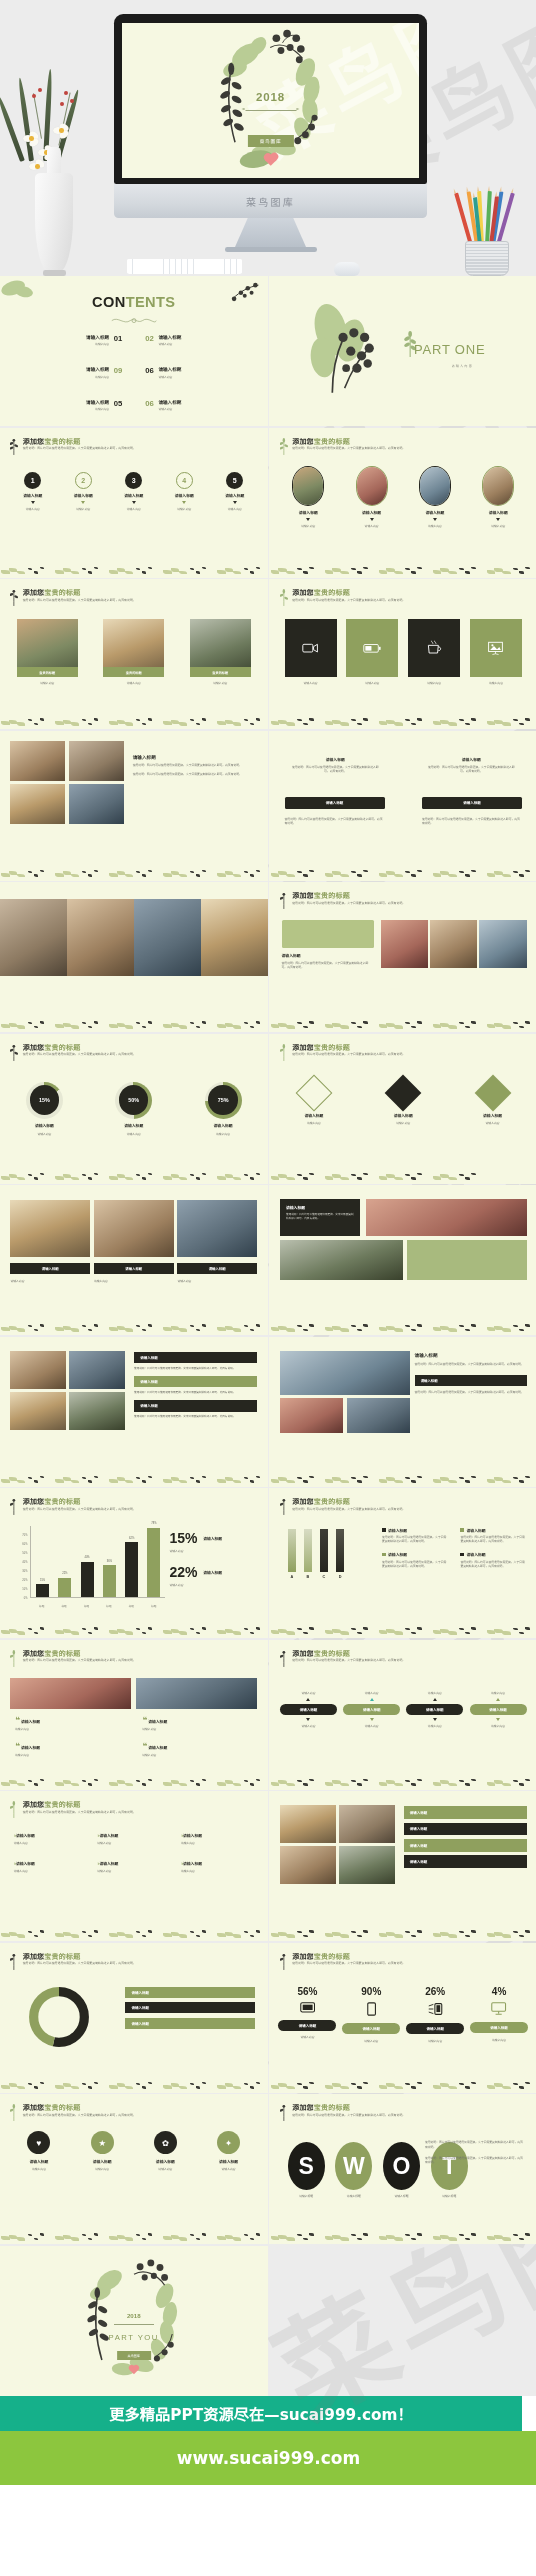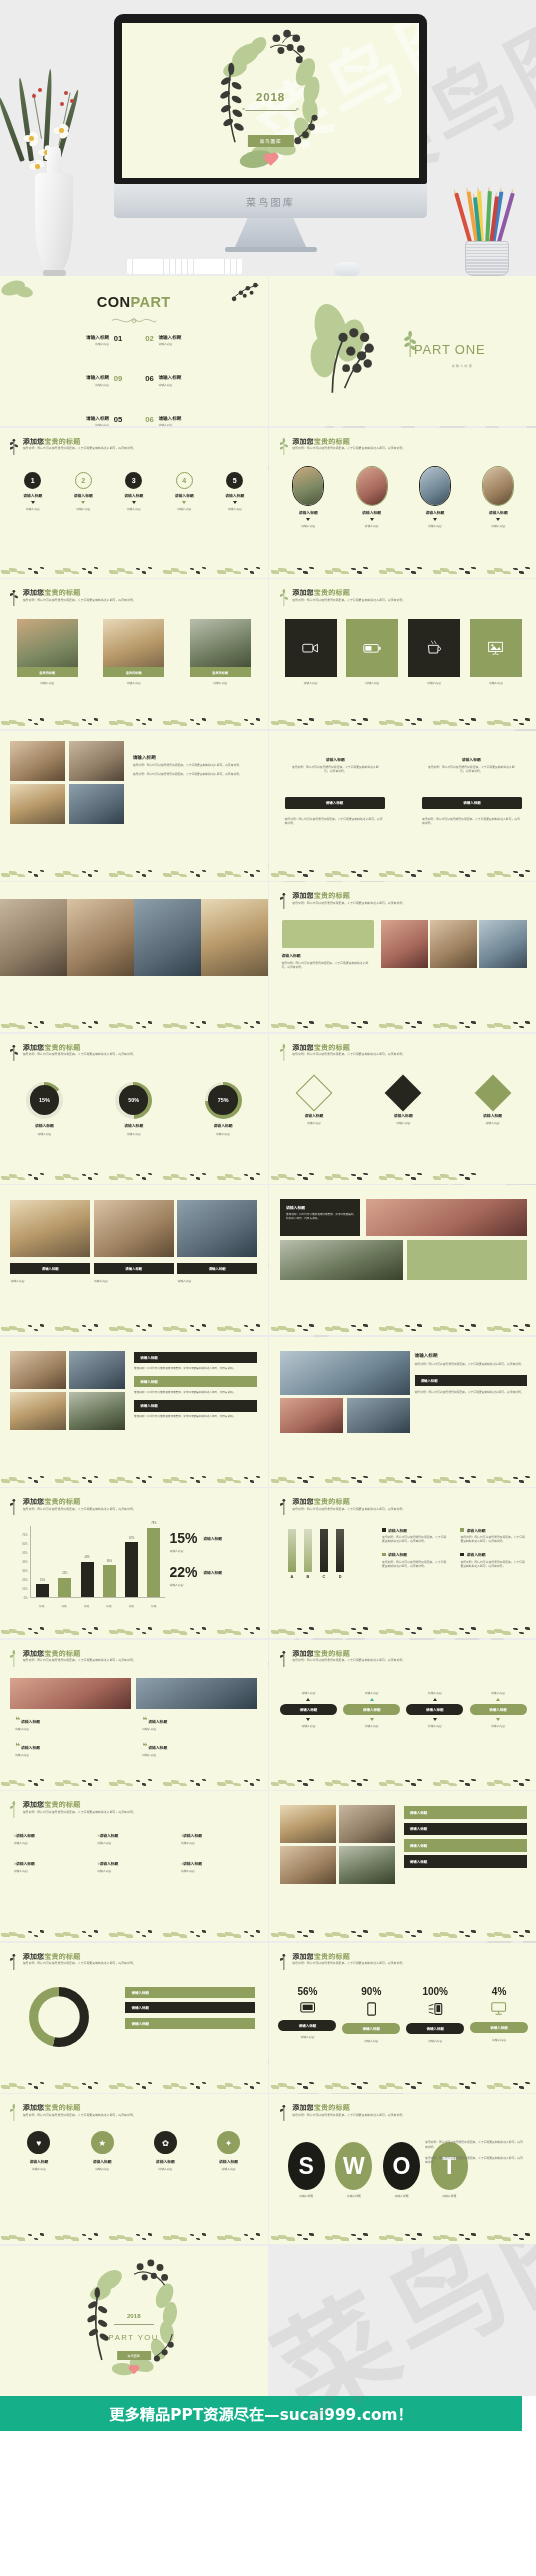--- a/index.html
+++ b/index.html
@@ -315,21 +315,21 @@
   .swot-cap > div { width:37px; text-align:center; }
 
   
   .part-label { position:absolute; left:56%; top:46%; font-size:13px; color:#8fa05e; letter-spacing:0.8px; font-weight:400; }
   .part-sub { position:absolute; left:56%; top:58%; font-size:3.1px; color:#8c8c82; letter-spacing:1.2px; }
 
   
   .contents-title { position:absolute; left:0; right:0; top:18.4px; text-align:center; font-size:14.6px; font-weight:800; letter-spacing:0.4px; }
   .contents-title .c1 { color:#26261f; } .contents-title .c2 { color:#8fa05e; }
   .contents-orn { position:absolute; left:50%; top:40px; transform:translateX(-50%); width:51px;height:9.2px; }
-  .toc { position:absolute; left:35px; right:35px; top:58px; display:grid; grid-template-columns:1fr 1fr; gap:28px 23px; }
+  .toc { position:absolute; left:35px; right:35px; top:58px; display:grid; grid-template-columns:1fr 1fr; gap:20px 23px; }
   .toc-item { display:flex; align-items:flex-start; gap:4.6px; }
   .toc-item.r { flex-direction:row-reverse; text-align:right; }
   .toc-no { font-size:7.7px; font-weight:800; }
   .toc-no.dk{color:#26261f;} .toc-no.gr{color:#8fa05e;}
   .toc-t { font-size:4.6px; font-weight:700; color:#2f2f2a; }
   .toc-b { font-size:2.8px; color:#75756d; margin-top:2.3px; }
 
   
   .quote-row { position:absolute; left:15.3px; right:15.3px; top:40px; display:grid; grid-template-columns:1fr 1fr; gap:12.3px 17px; }
   .qmark { color:#8fa05e; font-size:8.4px; font-weight:800; line-height:.8; }
@@ -541,21 +541,21 @@
             <path d="M6,26 C16,16 28,10 40,8" stroke="#3b3b36" stroke-width="1.3" fill="none"></path>
         <circle cx="8" cy="26" r="3"></circle>
             <circle cx="17" cy="18" r="3"></circle>
             <circle cx="26" cy="12" r="3"></circle>
             <circle cx="36" cy="8" r="3"></circle>
             <circle cx="22" cy="22" r="2.6"></circle>
             <circle cx="31" cy="18" r="2.6"></circle>
           </g>
       </svg>
       <div class="contents-title">
-        <span class="c1">CON</span><span class="c2">PART</span>
+        <span class="c1">CON</span><span class="c2">TENTS</span>
       </div>
       <svg class="contents-orn" viewBox="0 0 66 12">
         <g stroke="#9aa87a" fill="none" stroke-width=".9">
           <path d="M4,6 C12,0 20,12 28,6 C34,2 38,10 44,6 C52,0 60,12 62,6"></path>
           <circle cx="33" cy="6" r="2.6"></circle>
         </g>
       </svg>
       <div class="toc">
         <div class="toc-item r">
           <span class="toc-no dk">01</span>
@@ -2237,21 +2237,21 @@
         </div>
         <div class="pct-col">
           <div class="pct-num">90%</div>
           <svg class="dev-icon" width="9.2" height="14" viewBox="0 0 12 18">
               <rect x="1" y="1" width="10" height="16" rx="1.6" fill="none" stroke="#26261f" stroke-width="1.4"></rect>
             </svg>
           <div class="pill green">请输入标题</div>
           <div class="mini-body" style="margin-top:4.6px">请输入内容</div>
         </div>
         <div class="pct-col">
-          <div class="pct-num">100%</div>
+          <div class="pct-num">26%</div>
           <svg class="dev-icon" width="15.3" height="14" viewBox="0 0 20 18">
               <rect x="9" y="2" width="9" height="14" rx="1.4" fill="none" stroke="#26261f" stroke-width="1.4"></rect>
               <rect x="11" y="4" width="5" height="9" fill="#26261f"></rect>
               <path d="M1,5 L7,3 M1,9 L7,9 M1,13 L7,15" stroke="#26261f" stroke-width="1.2"></path>
             </svg>
           <div class="pill dark">请输入标题</div>
           <div class="mini-body" style="margin-top:4.6px">请输入内容</div>
         </div>
         <div class="pct-col">
           <div class="pct-num">4%</div>
@@ -2502,16 +2502,17 @@
       <div style="position:absolute;left:50%;top:81%;transform:translateX(-50%) rotate(-45deg);width:6.1px;height:6.1px;background:#ef8d8d">
         <span style="position:absolute;top:-3.1px;left:0;width:6.1px;height:6.1px;background:#ef8d8d;border-radius:50%"></span>
         <span style="position:absolute;top:0;left:3.1px;width:6.1px;height:6.1px;background:#ef8d8d;border-radius:50%"></span>
       </div>
     </div>
 
   </div>
 
   <div class="footer-wrap">
     <div class="banner-teal">更多精品PPT资源尽在—sucai999.com！</div>
+    <div class="banner-green">www.sucai999.com</div>
   </div>
 
 </div>
 
 
 </body></html>

